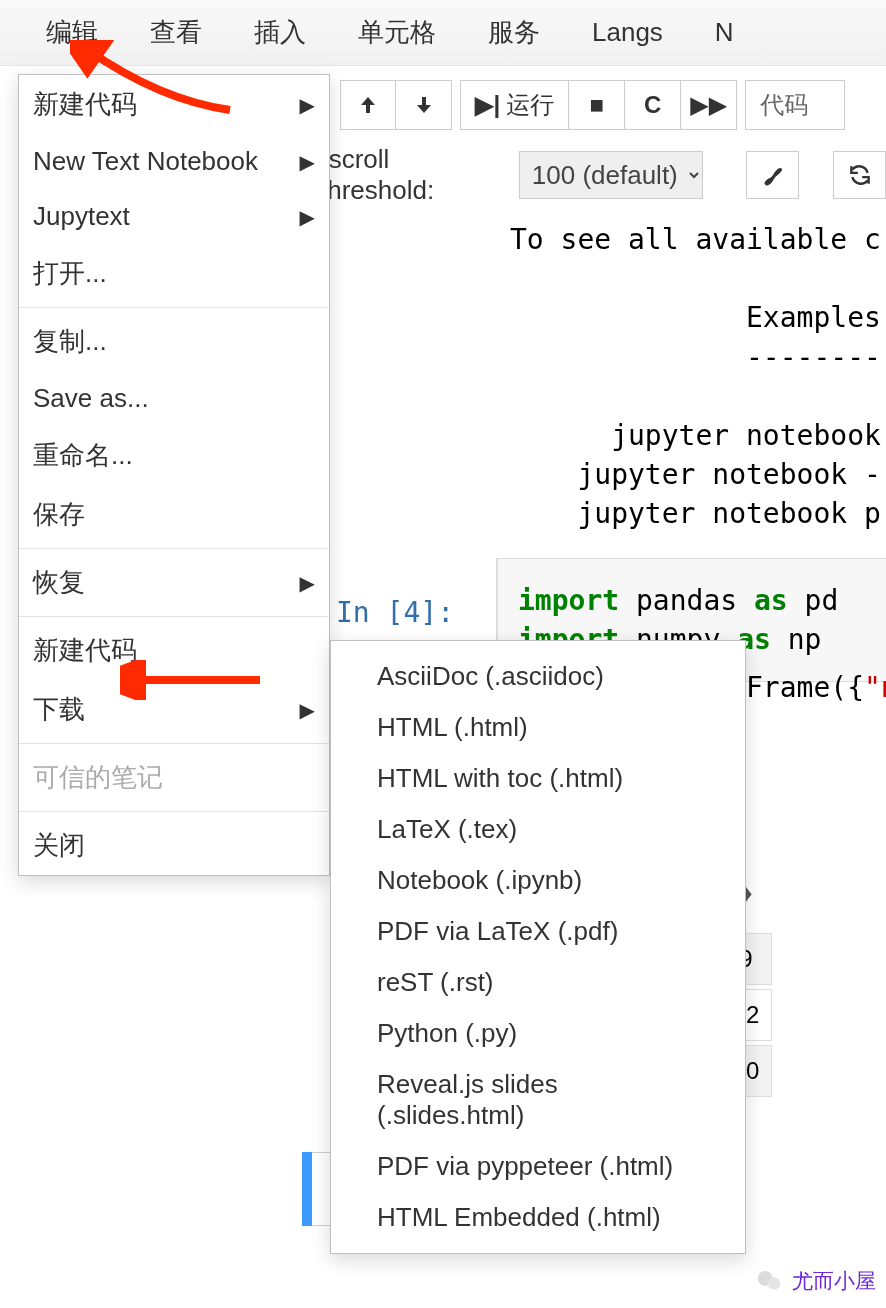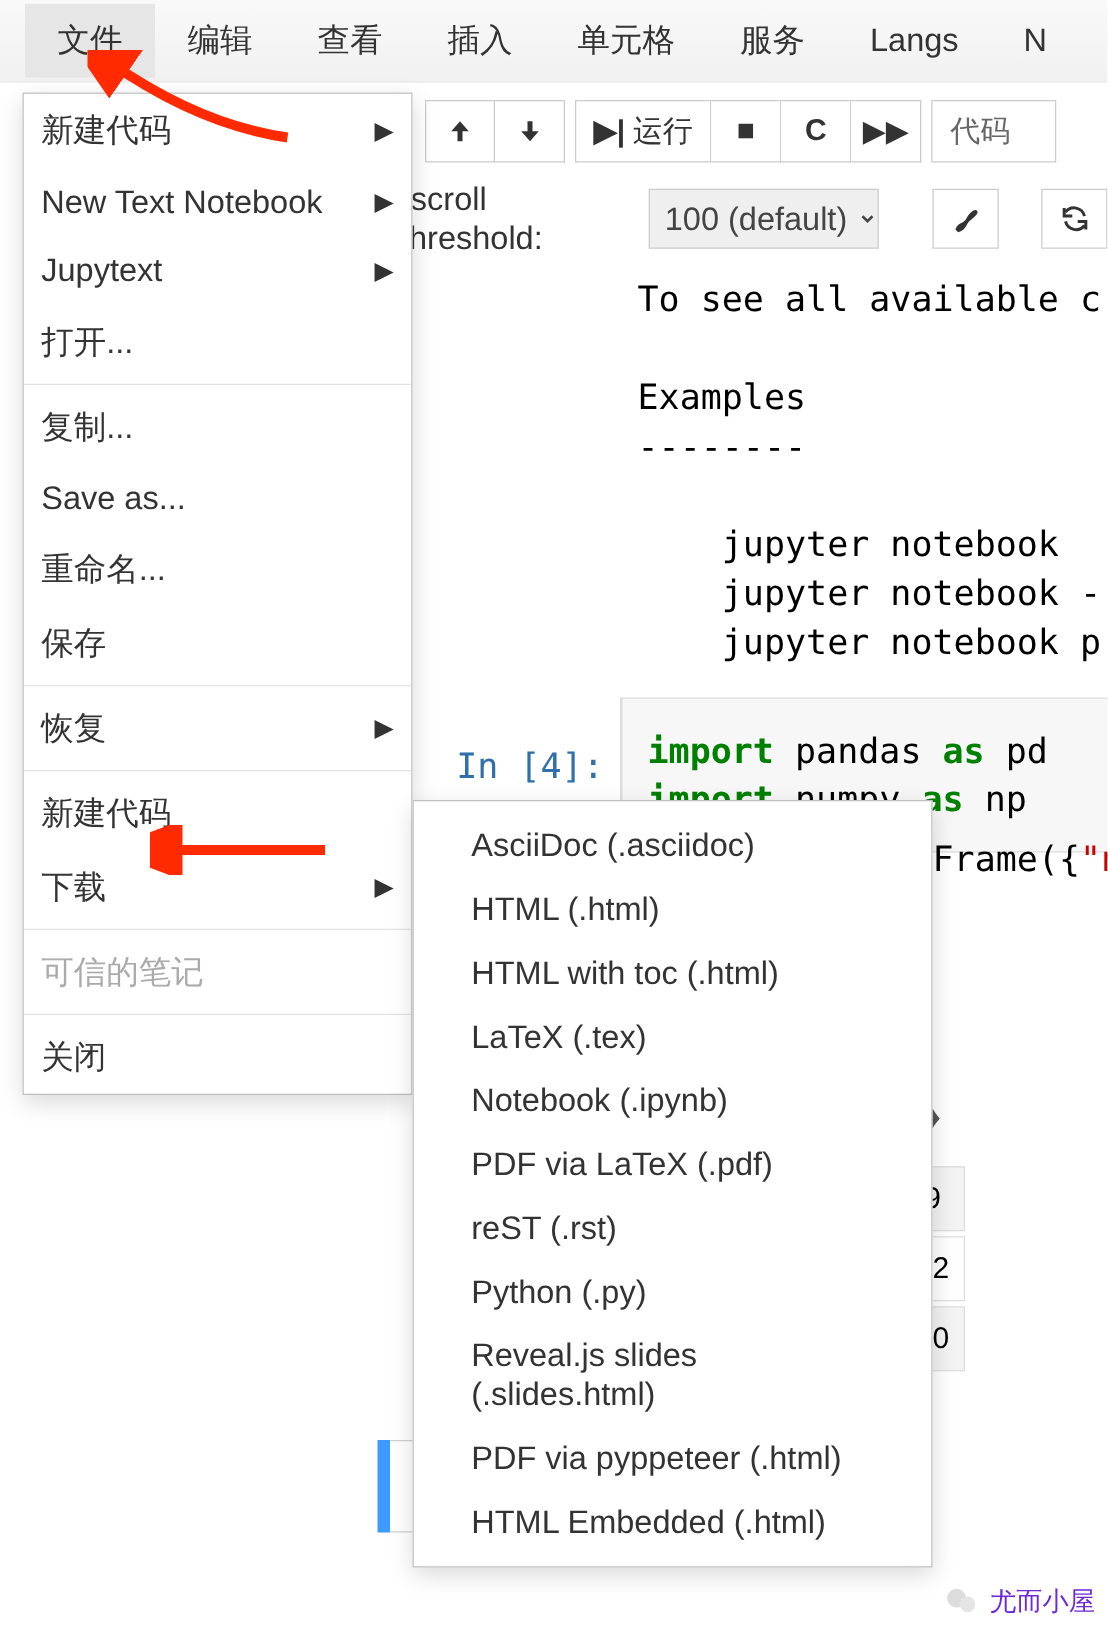--- a/index.html
+++ b/index.html
@@ -88,33 +88,34 @@
   
   .code-bg {
     position: absolute;
     left: 510px;
     top: 220px;
     font-family: Menlo, Consolas, monospace;
     font-size: 28px;
     line-height: 1.4;
     color: #000;
     white-space: pre;
+    text-align: right;
   }
   .code-cell {
     position: absolute;
     left: 336px;
     top: 558px;
     right: 0;
   }
   .prompt {
     font-family: Menlo, monospace;
     font-size: 28px;
     color: #2f6fab;
     position: absolute;
-    left: 0; top: 38px; margin-left: 29px;
+    left: 0; top: 38px;
   }
   .code-inner {
     position: absolute;
     left: 160px; top: 0;
     border: 1px solid #ddd;
     border-left: 2px solid #ddd;
     background: #f7f7f7;
     padding: 22px 20px;
     font-family: Menlo, monospace;
     font-size: 28px;
@@ -203,21 +204,20 @@
     right: 10px; bottom: 12px;
     display: flex; align-items: center; gap: 8px;
     color: #6d28d9; font-size: 21px;
   }
   .wm svg { opacity: .5; }
 </style>
 </head>
 <body>
 
 <div class="menubar">
-  <div class="menu active">文件</div>
   <div class="menu">编辑</div>
   <div class="menu">查看</div>
   <div class="menu">插入</div>
   <div class="menu">单元格</div>
   <div class="menu">服务</div>
   <div class="menu">Langs</div>
   <div class="menu">N</div>
 </div>
 
 <div class="toolbar">

